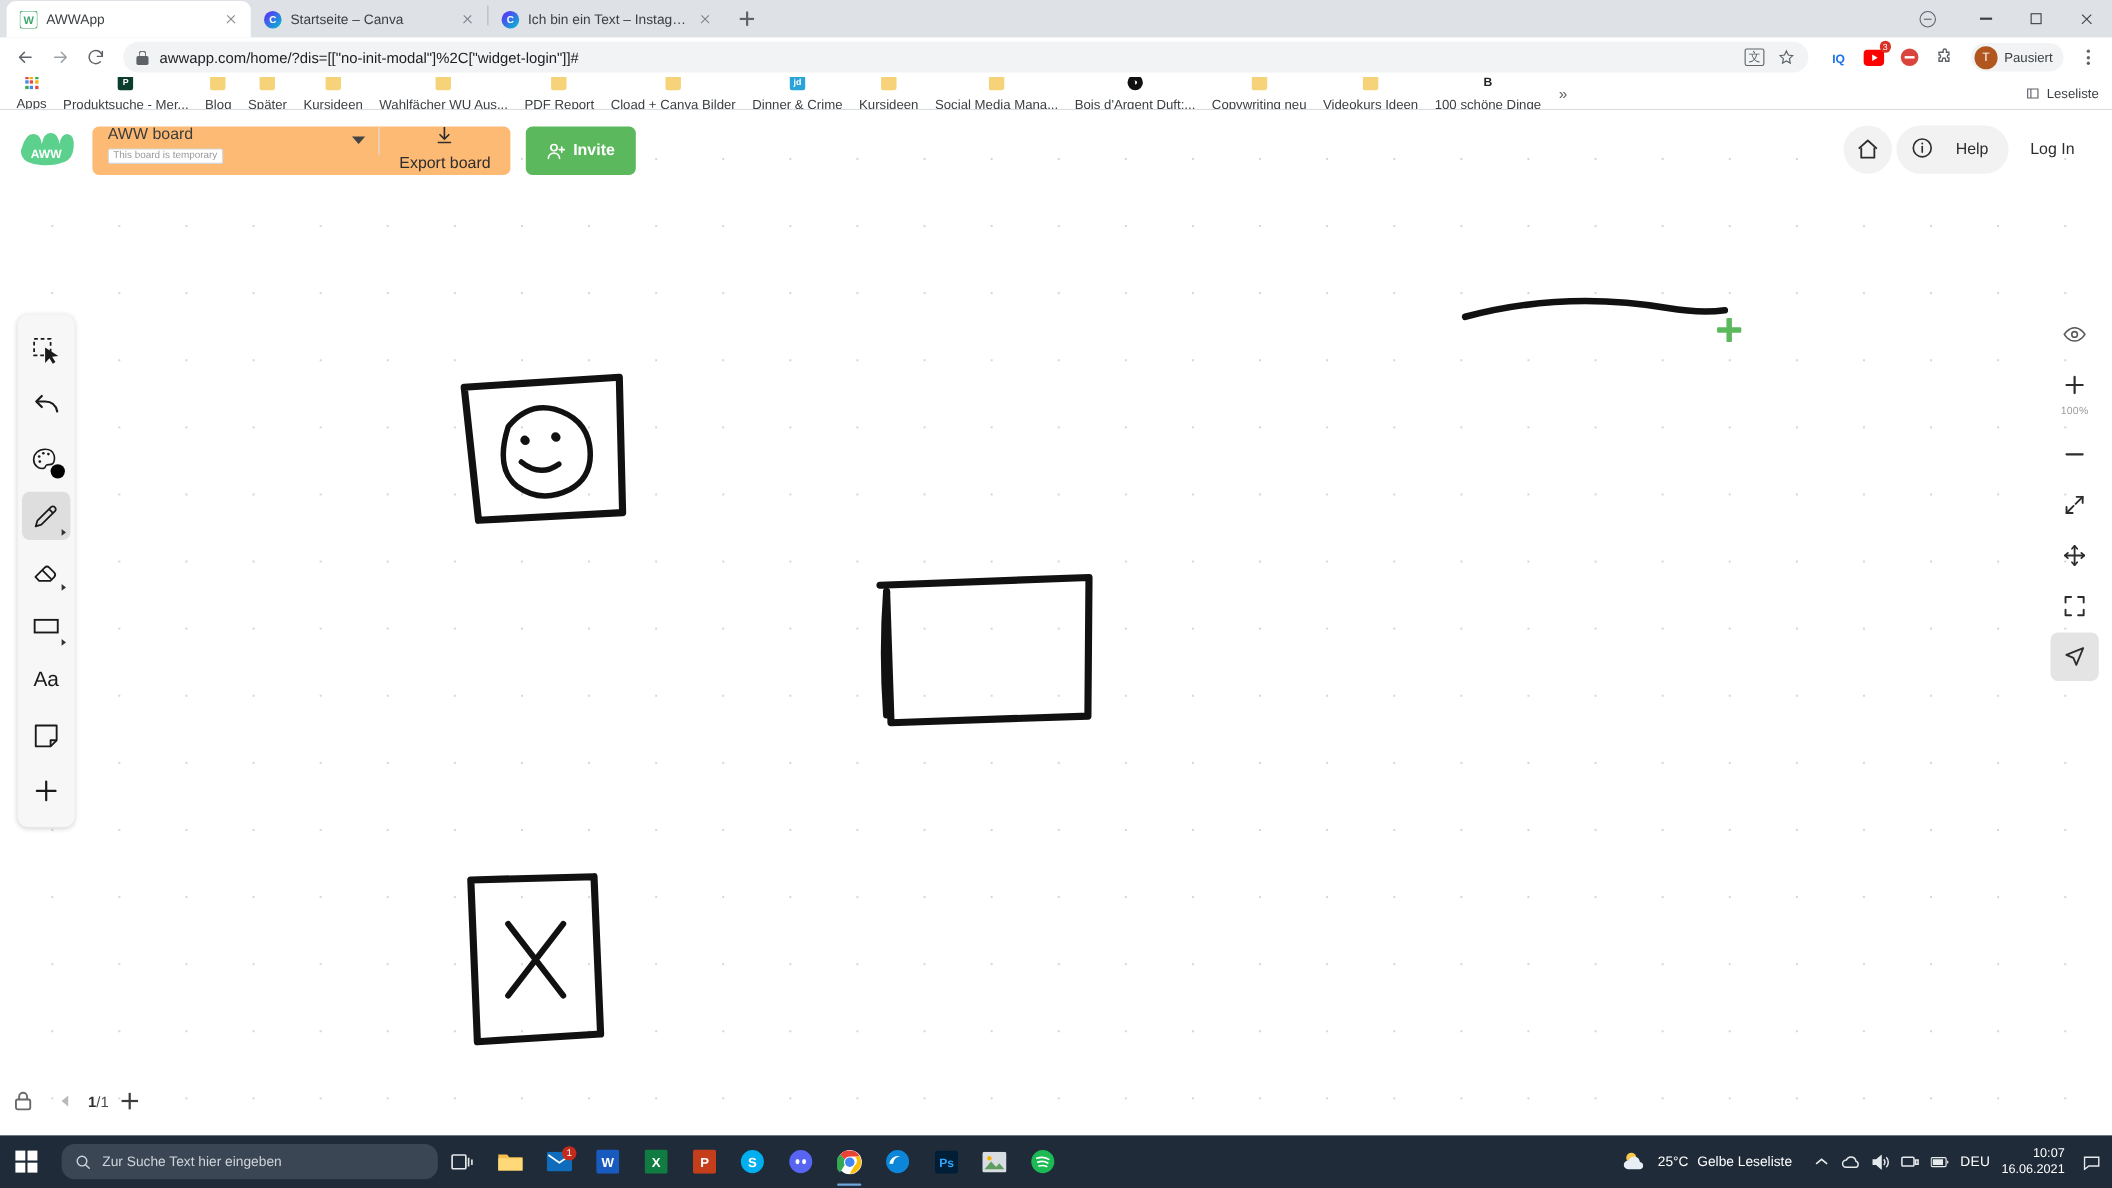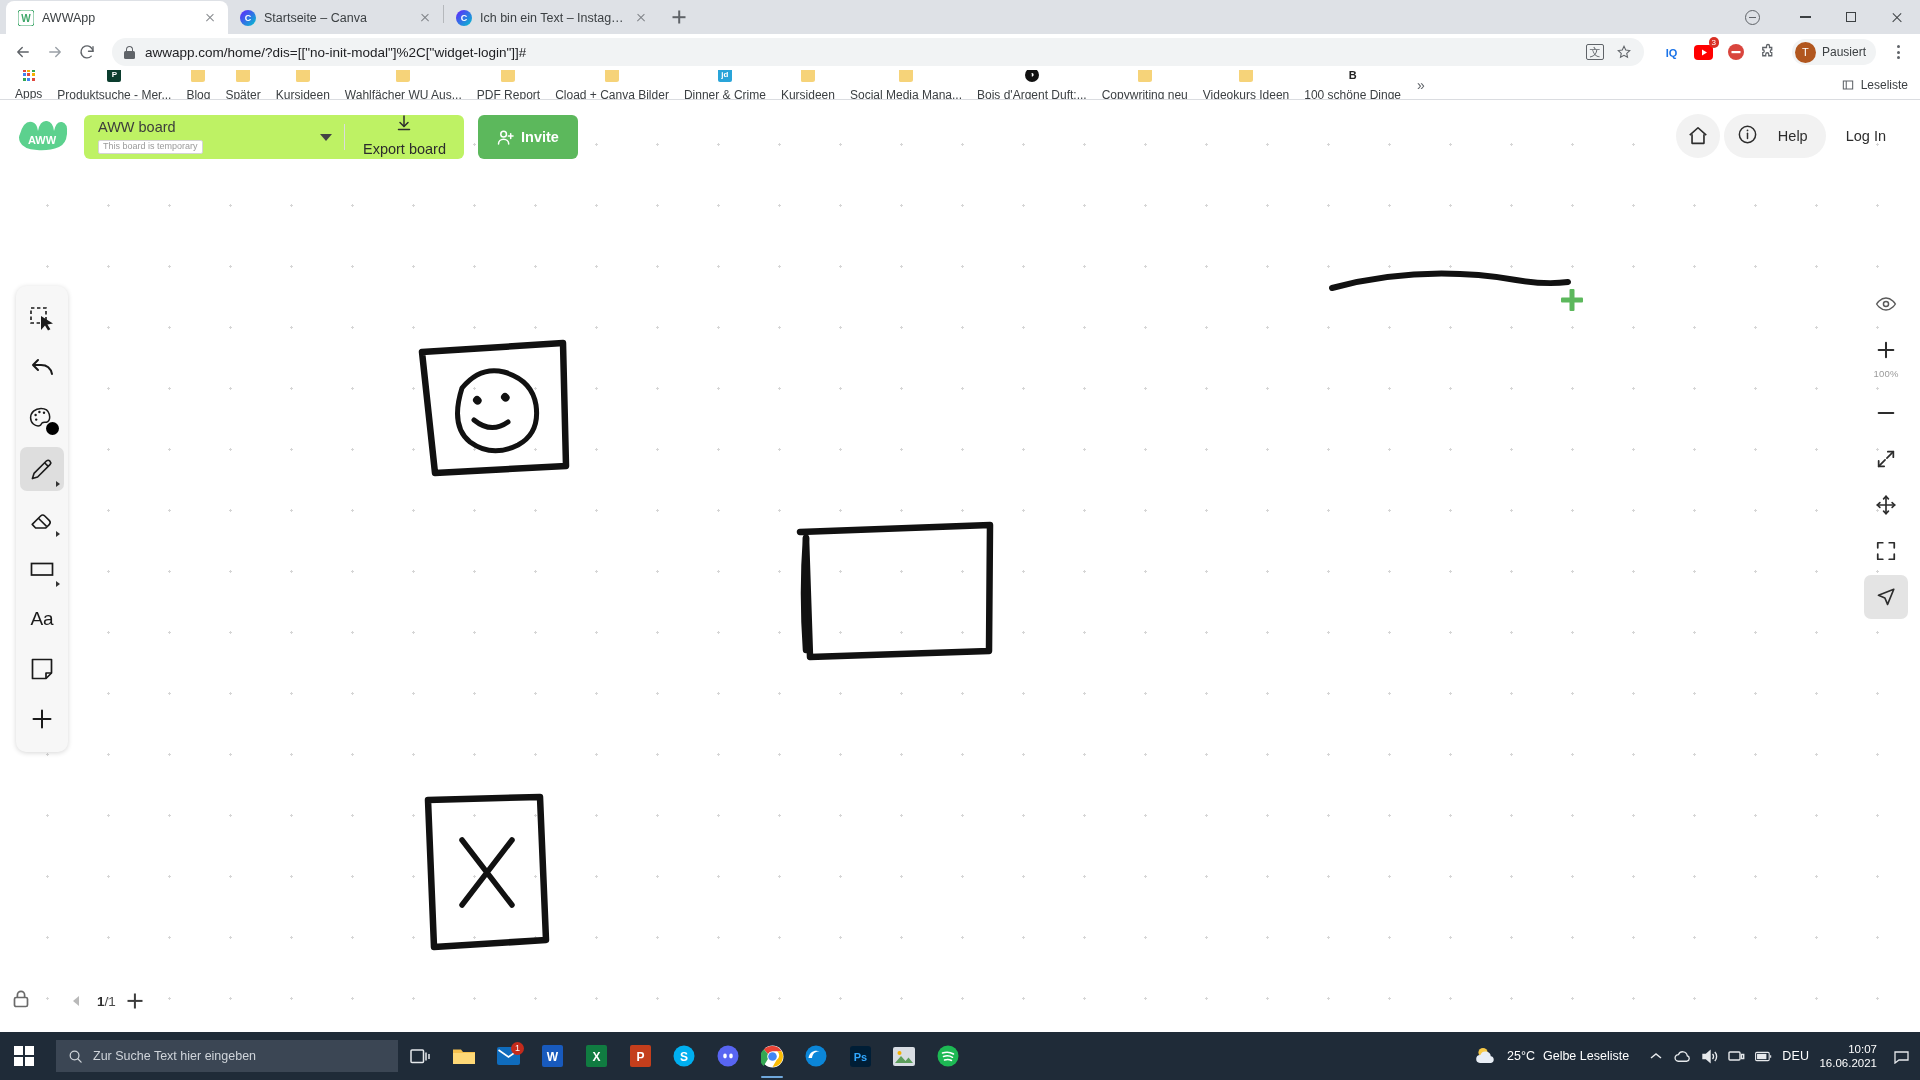--- a/index.html
+++ b/index.html
@@ -114,22 +114,22 @@
   .canvas-dots {
     position:absolute; inset:0;
     background-image: radial-gradient(#d6d6d6 1.1px, transparent 1.2px);
     background-size: 61px 61px; background-position: 17px 14px;
   }
 
   
   .app-header { position:absolute; top:0; left:0; right:0; height: 72px; z-index: 5; }
   .aww-logo { position:absolute; left:16px; top:14px; width:52px; height:42px; }
   .board-box {
-    position:absolute; left: 84px; top: 15px; height: 44px; background:#bef264;
-    border-radius: 6px; display:flex; align-items:center; width: 380px;
+    position:absolute; left: 84px; top: 15px; height: 44px; background:#fdba74;
+    border-radius: 6px; display:flex; width: 380px;
   }
   .board-name-wrap { padding-left: 14px; flex:1 1 auto; position:relative; }
   .board-name { font-size: 14.5px; color: #3c3c3c; line-height: 1; }
   .temp-badge {
     margin-top:5px; display:inline-block; font-size: 9px; color:#9a9a9a;
     border:1px solid #d4d4d4; border-radius:2px; padding: 1.5px 4px; line-height:1; background:#fff;
   }
   .board-caret { width:24px; height:24px; display:flex; align-items:center; justify-content:center; margin-right:6px;}
   .caret-dn { width:0;height:0;border-left:6px solid transparent;border-right:6px solid transparent;border-top:7px solid #444; }
   .board-divider { width:1px; height:26px; background:#dcdcdc; }
@@ -161,21 +161,21 @@
   .color-dot { position:absolute; right:5px; bottom:6px; width:13px;height:13px;border-radius:50%;background:#000; }
 
   
   .right-rail { position:absolute; right: 12px; top: 182px; display:flex; flex-direction:column; align-items:center; z-index:5; }
   .rc { width:44px;height:44px;display:flex;align-items:center;justify-content:center;border-radius:7px;margin-bottom:2px;position:relative; }
   .rc.active { background:#e4e4e4; }
   .rc svg{width:22px;height:22px;}
   .zoom-label { font-size:9.5px; color:#9a9a9a; margin: -6px 0 12px; letter-spacing:.2px; }
 
   
-  .page-nav { position:absolute; left: 10px; bottom: 18px; display:flex; gap: 31px; z-index:5; }
+  .page-nav { position:absolute; left: 10px; bottom: 18px; display:flex; align-items:center; gap: 14px; z-index:5; }
   .lock-ic { width:22px;height:22px; }
   .pn-group { display:flex; align-items:center; gap:8px; }
   .pn-btn { width:26px;height:26px;display:flex;align-items:center;justify-content:center; }
   .pn-prev { width:0;height:0;border-right:6px solid #b9b9b9;border-top:5px solid transparent;border-bottom:5px solid transparent; }
   .pn-count { font-size:13.5px; color:#4a4a4a; }
   .pn-count b { font-weight:700; color:#2d2d2d; }
   .pn-plus { position:relative; width:22px;height:22px; }
   .pn-plus::before,.pn-plus::after{content:'';position:absolute;background:#3c3c3c;left:50%;top:50%;}
   .pn-plus::before{width:15px;height:2.2px;transform:translate(-50%,-50%);}
   .pn-plus::after{width:2.2px;height:15px;transform:translate(-50%,-50%);}
@@ -189,21 +189,21 @@
 
   
   .taskbar {
     height: 48px; background: #1f2b38; display:flex; align-items:center; flex: 0 0 48px;
     color:#fff; font-size: 12px; padding-left: 0;
   }
   .start-btn { width:48px; height:48px; display:flex; align-items:center; justify-content:center; }
   .win-logo { display:grid; grid-template-columns: 9px 9px; grid-template-rows: 9px 9px; gap:2.5px; }
   .win-logo i { background:#fff; display:block; }
   .tb-search {
-    width: 342px; height: 32px; background: #3b4654; border-radius: 0;
+    width: 342px; height: 32px; background: #3b4654; border-radius: 12px;
     display:flex; align-items:center; gap:10px; padding: 0 12px; margin-left: 8px; color:#cfd4da; font-size:12.5px;
   }
   .tb-search svg { width:15px;height:15px; flex:0 0 15px; }
   .tb-icon { width: 44px; height:48px; display:flex; align-items:center; justify-content:center; position:relative; }
   .tb-icon.running::after { content:''; position:absolute; bottom:2px; left:50%; transform:translateX(-50%); width:22px; height:2px; background:#6fa8dc; border-radius:1px; }
   .tb-badge { position:absolute; top:10px; right:6px; background:#c42b1c; color:#fff; font-size:9px; border-radius:8px; padding:0 4px; line-height:13px; }
   .tray { margin-left:auto; display:flex; align-items:center; gap: 10px; padding-right: 10px; }
   .weather { display:flex; align-items:center; gap: 8px; font-size:12.5px; padding: 0 8px; }
   .tray-ic { width: 17px; height:17px; display:flex; align-items:center; justify-content:center; }
   .tray-lang { font-size: 12.5px; letter-spacing:.3px; }

